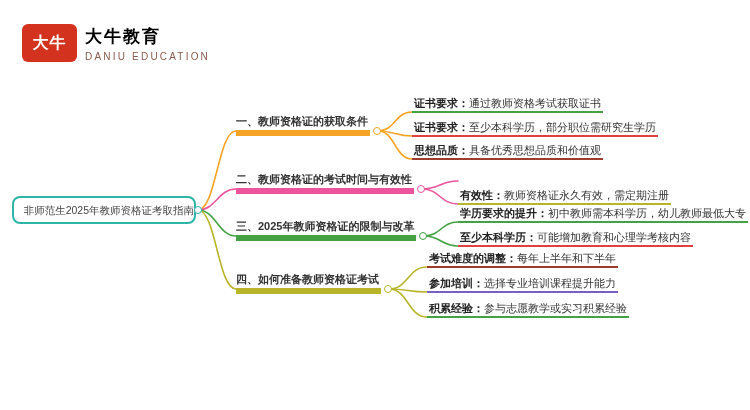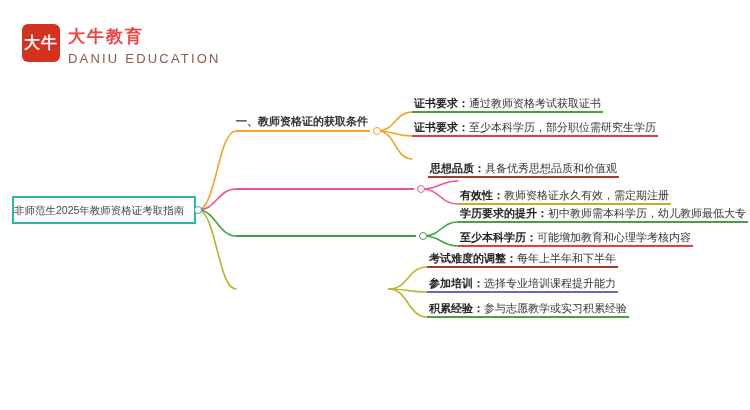--- a/index.html
+++ b/index.html
@@ -6,39 +6,39 @@
   .stage{
     position:relative;width:750px;height:410px;background:#fff;overflow:hidden;
     font-family:"Liberation Sans","DejaVu Sans",sans-serif;color:#333;
   }
   svg.wires{position:absolute;left:0;top:0;z-index:0;}
   svg.wires path{fill:none;stroke-width:1.6px;stroke-linecap:round;}
 
   
   .logo{position:absolute;left:22px;top:24px;display:flex;align-items:flex-start;z-index:2;}
   .seal{
-    width:38px;height:38px;border-radius:6px;color:#fff;
+    width:55px;height:38px;border-radius:6px;color:#fff;
     display:flex;align-items:center;justify-content:center;
     font-family:"DejaVu Serif","Liberation Serif",serif;
     font-size:16px;font-weight:bold;letter-spacing:1px;
   }
   .brandcol{margin-left:8px;padding-top:3px;}
   .brand{font-size:17px;font-weight:bold;letter-spacing:2px;line-height:20px;}
-  .brand-sub{font-size:13px;letter-spacing:2.2px;margin-top:4px;}
+  .brand-sub{font-size:10px;letter-spacing:2.2px;margin-top:4px;}
 
   
   .root{
     position:absolute;left:12px;top:196px;width:184px;height:28px;box-sizing:border-box;
-    border:2px solid #2db5aa;border-radius:0;background:#fff;
-    font-size:10.5px;line-height:24px;text-align:left;white-space:nowrap;
+    border:2px solid #2db5aa;border-radius:8px;background:#fff;
+    font-size:10.5px;line-height:24px;text-align:right;white-space:nowrap;
     color:#444;z-index:1;
   }
   
   .branch{
-    position:absolute;height:18px;line-height:18px;border-bottom:2px solid #b91c1c;
+    position:absolute;height:18px;line-height:18px;border-bottom:6px solid #b91c1c;
     font-size:11px;font-weight:600;color:#333;white-space:nowrap;z-index:1;
   }
   .dot{
     position:absolute;right:-11px;bottom:-5px;width:8px;height:8px;box-sizing:border-box;
     border-radius:50%;background:#fff;border:1.5px solid #999;z-index:2;
   }
   
   .leaf{
     position:absolute;height:16px;line-height:16px;border-bottom:2px solid #999;
     font-size:11px;color:#333;white-space:nowrap;padding:0 2px;z-index:1;
@@ -68,59 +68,65 @@
     <path d="M424,236 C441,236 441,246 458,246" style="stroke: rgb(68, 162, 68);"></path>
 
     <path d="M389,289 C408,289 408,267 427,267" style="stroke: rgb(184, 181, 42);"></path>
     <path d="M389,289 C408,289 408,292 427,292" style="stroke: rgb(184, 181, 42);"></path>
     <path d="M389,289 C408,289 408,317 427,317" style="stroke: rgb(184, 181, 42);"></path>
   </svg>
 
   <div class="logo">
     <div class="seal" style="background: rgb(211, 50, 31);">大牛</div>
     <div class="brandcol">
-      <div class="brand" style="color: #ef4444;">大牛教育</div>
+      <div class="brand" style="color: #000000;">大牛教育</div>
       <div class="brand-sub" style="color: rgb(138, 90, 76);">DANIU EDUCATION</div>
     </div>
   </div>
 
   <div class="root" style="border-color: rgb(45, 181, 170);">非师范生2025年教师资格证考取指南</div>
   <span class="dot" style="inset: 206px auto auto 194px; border-color: rgb(45, 181, 170);"></span>
 
   <div class="branch" style="left: 236px; top: 112px; width: 134px; border-bottom-color: rgb(245, 164, 37);">
     <span>一、教师资格证的获取条件</span>
     <span class="dot" style="border-color: rgb(245, 164, 37);"></span>
   </div>
   <div class="leaf" style="left: 412px; top: 95px; border-bottom-color: rgb(68, 162, 68);">
     <b>证书要求：</b><span>通过教师资格考试获取证书</span>
   </div>
   <div class="leaf" style="left: 412px; top: 119px; border-bottom-color: rgb(224, 64, 64);">
     <b>证书要求：</b><span>至少本科学历，部分职位需研究生学历</span>
   </div>
-  <div class="leaf" style="left: 412px; top: 160px; border-bottom-color: rgb(158, 61, 46); margin-left: 16px;">
+  <div class="leaf" style="left: 412px; top: 142px; border-bottom-color: rgb(158, 61, 46);">
     <b>思想品质：</b><span>具备优秀思想品质和价值观</span>
   </div>
 
   <div class="branch" style="left: 236px; top: 170px; width: 178px; border-bottom-color: rgb(236, 85, 156);">
+    <span>二、教师资格证的考试时间与有效性</span>
     <span class="dot" style="border-color: rgb(236, 85, 156);"></span>
   </div>
   <div class="leaf" style="left: 458px; top: 187px; border-bottom-color: rgb(184, 181, 42);">
     <b>有效性：</b><span>教师资格证永久有效，需定期注册</span>
   </div>
 
   <div class="branch" style="left: 236px; top: 217px; width: 180px; border-bottom-color: rgb(68, 162, 68);">
+    <span>三、2025年教师资格证的限制与改革</span>
     <span class="dot" style="border-color: rgb(68, 162, 68);"></span>
   </div>
   <div class="leaf" style="left: 458px; top: 205px; border-bottom-color: rgb(68, 162, 68);">
     <b>学历要求的提升：</b><span>初中教师需本科学历，幼儿教师最低大专</span>
   </div>
   <div class="leaf" style="left: 458px; top: 229px; border-bottom-color: rgb(224, 64, 64);">
     <b>至少本科学历：</b><span>可能增加教育和心理学考核内容</span>
   </div>
 
+  <div class="branch" style="left: 236px; top: 270px; width: 145px; border-bottom-color: rgb(184, 181, 42);">
+    <span>四、如何准备教师资格证考试</span>
+    <span class="dot" style="border-color: rgb(184, 181, 42);"></span>
+  </div>
   <div class="leaf" style="left: 427px; top: 250px; border-bottom-color: rgb(158, 61, 46);">
     <b>考试难度的调整：</b><span>每年上半年和下半年</span>
   </div>
   <div class="leaf" style="left: 427px; top: 275px; border-bottom-color: rgb(123, 95, 192);">
     <b>参加培训：</b><span>选择专业培训课程提升能力</span>
   </div>
   <div class="leaf" style="left: 427px; top: 300px; border-bottom-color: rgb(68, 162, 68);">
     <b>积累经验：</b><span>参与志愿教学或实习积累经验</span>
   </div>
 

